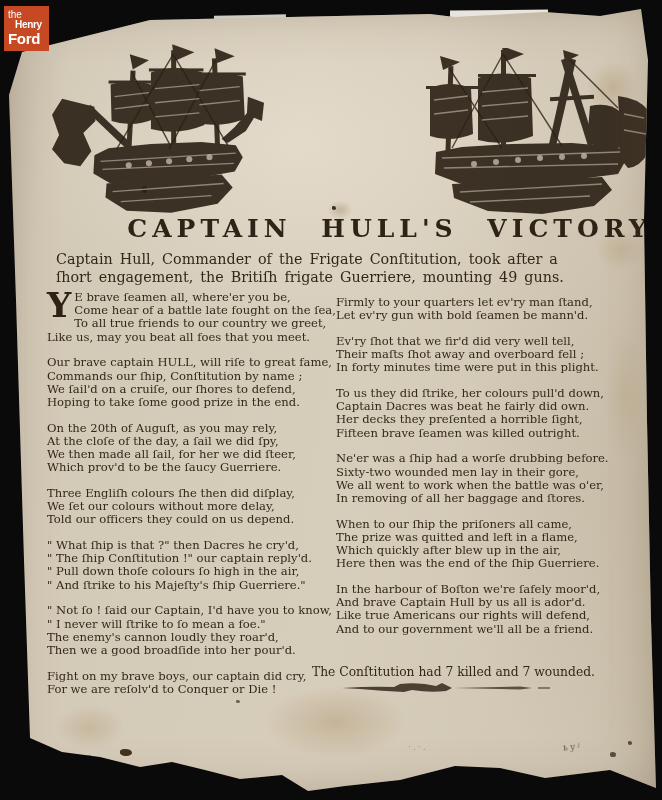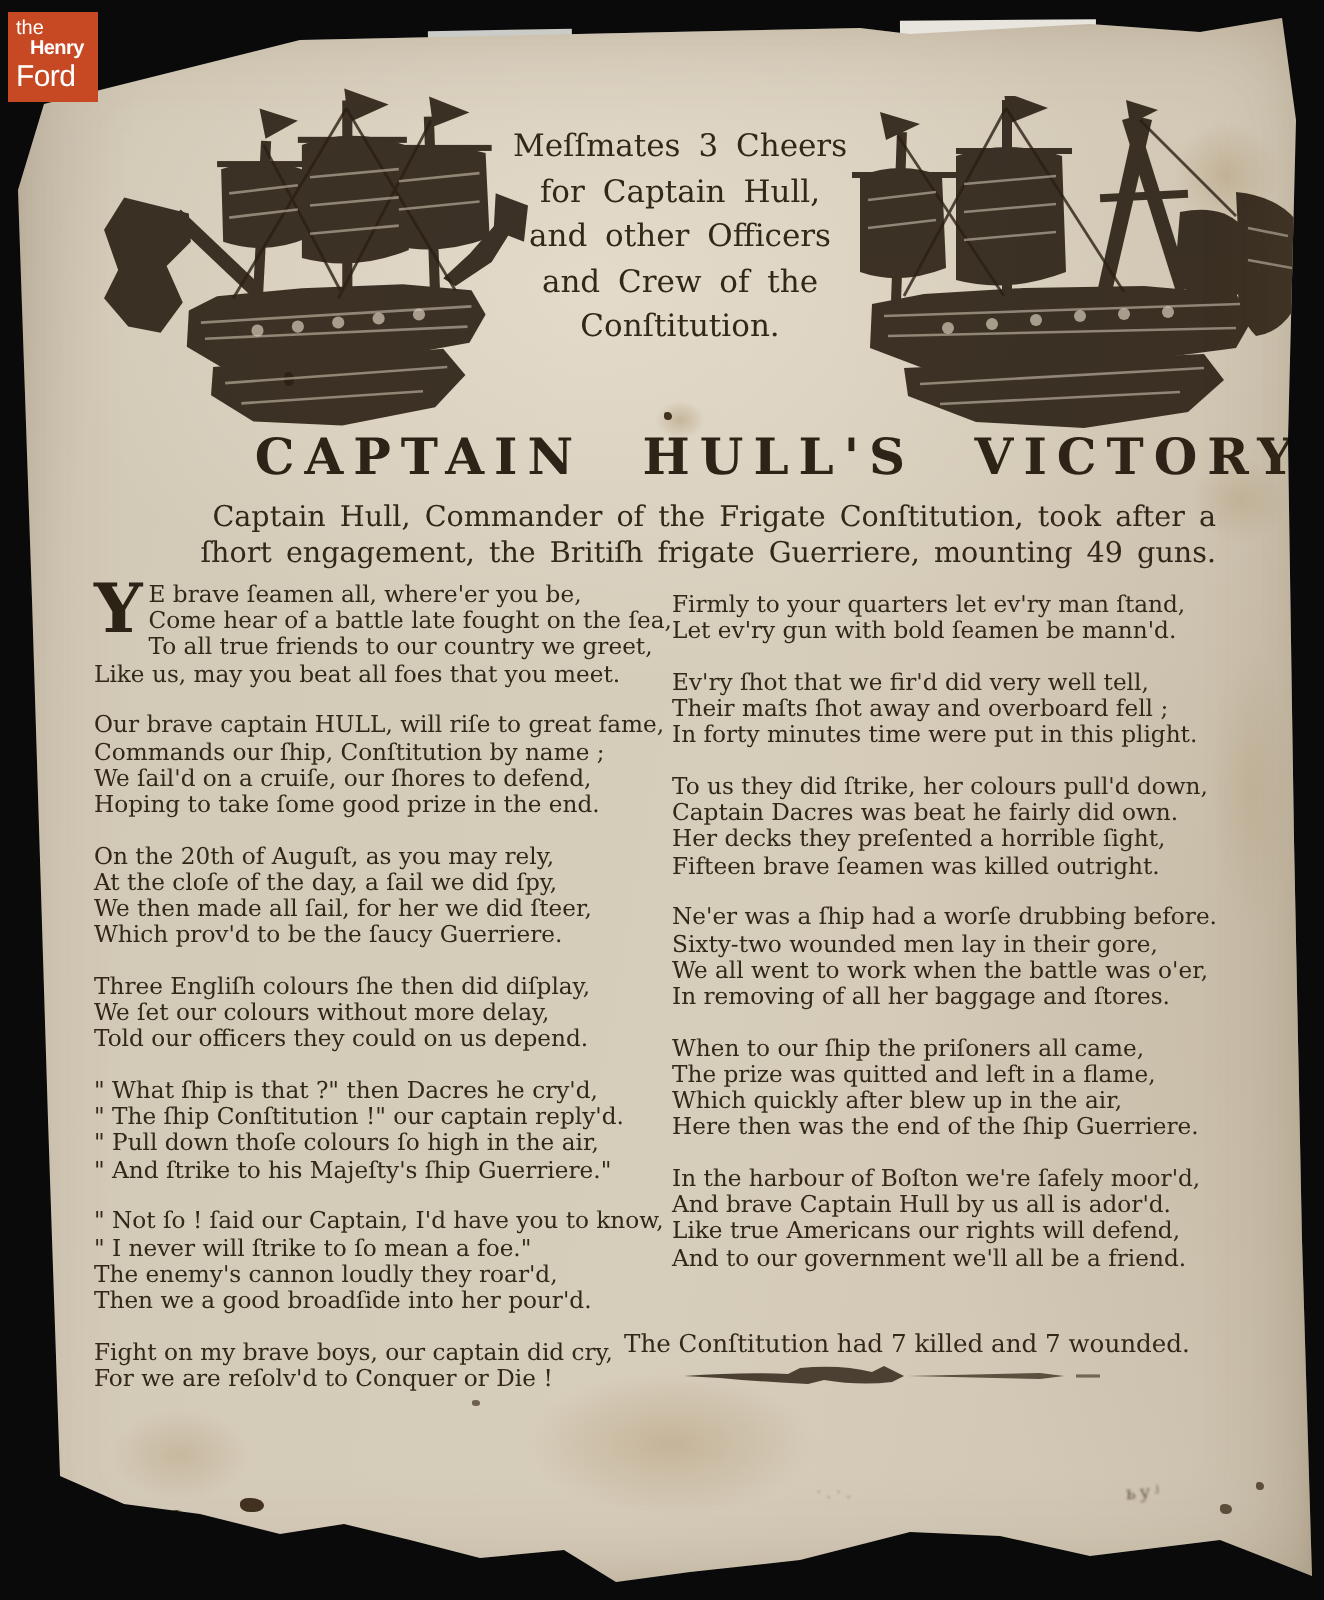--- a/index.html
+++ b/index.html
@@ -57,34 +57,34 @@
 
   
   .logo{
     position:absolute;left:4px;top:6px;width:45px;height:45px;
     background:#c74923;color:#fff;
     font-family:"Liberation Sans", sans-serif;
     line-height:1;z-index:5;
   }
   .logo .the{font-size:10px;font-weight:normal;margin:4px 14px 0 4px;}
   .logo .henry{font-size:10px;font-weight:bold;margin:0 0 0 11px;letter-spacing:-.3px;}
-  .logo .ford{font-size:15px;font-weight:normal;margin:1px 0 0 4px;letter-spacing:-.3px;}
+  .logo .ford{font-size:15px;font-weight:bold;margin:1px 0 0 4px;letter-spacing:-.3px;}
 
   
   .ink{color:#32281a;}
   .masthead{
     position:absolute;left:236px;top:62px;width:208px;
     text-align:center;font-size:15.5px;line-height:22.5px;word-spacing:4px;
   }
   .title{
     position:absolute;left:0;top:214px;width:662px;text-align:right;
     font-size:25px;font-weight:bold;letter-spacing:5px;word-spacing:16px;color:#2d2316;
   }
   .subtitle{
-    position:absolute;left:56px;top:251px;width:552px;text-align:right;
+    position:absolute;left:56px;top:251px;width:552px;text-align:left;
     font-size:14.3px;line-height:17.5px;word-spacing:2.5px;
   }
   .column{position:absolute;font-size:11.6px;line-height:13.2px;}
   .col-left{left:47px;top:291px;width:284px;}
   .col-right{left:336px;top:296px;width:298px;}
   .stanza{margin-bottom:12.5px;}
   .vline{white-space:nowrap;}
   .dropcap{
     float:left;font-size:34px;line-height:26px;font-weight:bold;
     margin:1px 3px 0 0;color:#2d2316;
@@ -212,27 +212,20 @@
       <g fill="#d6ccba" opacity="0.7">
         <circle cx="52" cy="116" r="3"></circle>
           <circle cx="74" cy="114" r="3"></circle>
         <circle cx="96" cy="112" r="3"></circle>
           <circle cx="118" cy="110" r="3"></circle>
         <circle cx="140" cy="109" r="3"></circle>
           <circle cx="162" cy="108" r="3"></circle>
       </g>
     </svg>
 
-    <div class="masthead ink">
-      <div>Meſſmates 3 Cheers</div>
-      <div>for Captain Hull,</div>
-      <div>and other Officers</div>
-      <div>and Crew of the</div>
-      <div>Conſtitution.</div>
-    </div>
 
     <div class="title">CAPTAIN HULL'S VICTORY.</div>
 
     <div class="subtitle ink">
       <div>Captain Hull, Commander of the Frigate Conſtitution, took after a</div>
       <div>ſhort engagement, the Britiſh frigate Guerriere, mounting 49 guns.</div>
     </div>
 
     <div class="column col-left ink" id="col-left">
         <div class="stanza">

